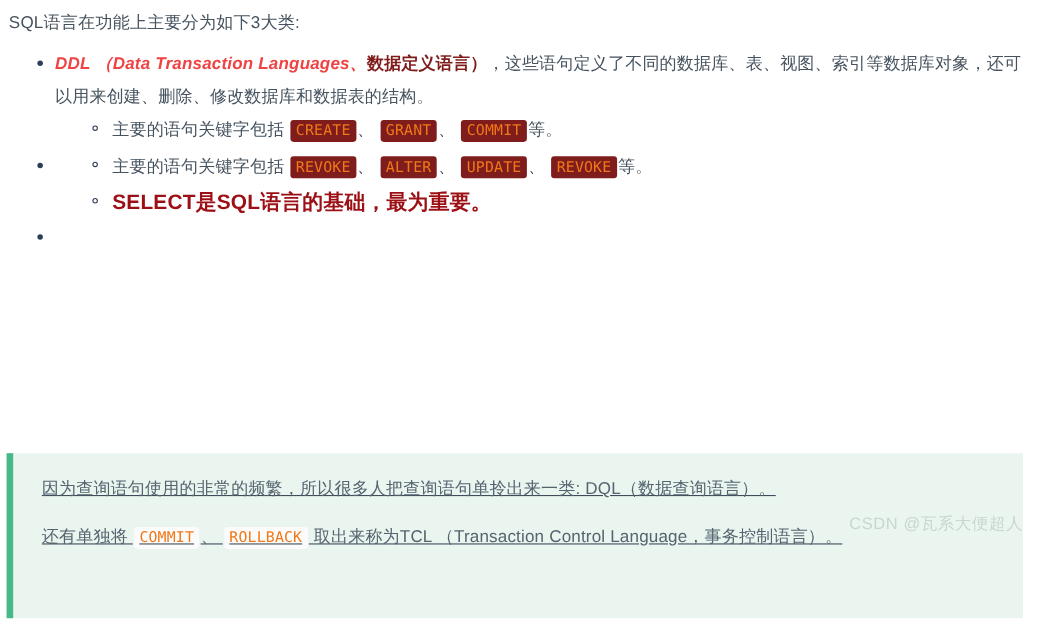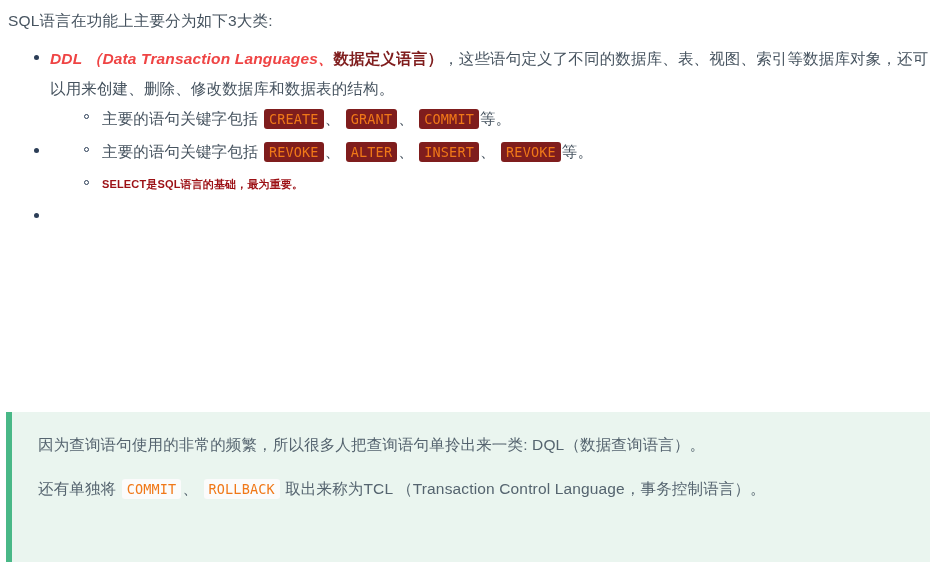--- a/index.html
+++ b/index.html
@@ -96,21 +96,21 @@
   .sub {
     font-size: 15.5px;
     line-height: 29px;
     color: #46535f;
     margin: 0;
     letter-spacing: 0.15px;
   }
   .sub-bold {
     color: #9c1015;
     font-weight: bold;
-    font-size: 11px;
+    font-size: 19px;
     line-height: 29px;
     letter-spacing: 0.15px;
   }
 
   
   code.chip {
     font-family: "DejaVu Sans Mono", "Liberation Mono", monospace;
     font-size: 13.5px;
     color: #f07818;
     background: #7f1d1d;
@@ -127,20 +127,21 @@
   .callout {
     position: absolute;
     left: 6px;
     top: 412px;
     width: 924px;
     height: 150px;
     box-sizing: border-box;
     background: #eaf5ef;
     border-left: 6px solid #49b887;
     padding: 18px 22px 10px 26px;
+    text-decoration: underline;
   }
   .callout p {
     font-size: 15.5px;
     line-height: 30px;
     color: #55646f;
     margin: 0 0 14px 0;
     letter-spacing: 0.15px;
   }
   .callout p:last-of-type { margin-bottom: 0; }
 
@@ -176,21 +177,21 @@
         </li>
       </ul>
     </li>
 
     <li>
       <ul class="lvl2">
         <li>
           <span class="sub"><span>主要的语句关键字包括</span>
             <code class="chip">REVOKE</code><span>、</span>
             <code class="chip">ALTER</code><span>、</span>
-            <code class="chip">INSERT</code><span>、</span>
+            <code class="chip">UPDATE</code><span>、</span>
             <code class="chip">REVOKE</code><span>等。</span></span>
         </li>
         <li>
           <span class="sub-bold">SELECT是SQL语言的基础，最为重要。</span>
         </li>
       </ul>
     </li>
 
     <li>
     </li>
@@ -198,14 +199,15 @@
   </ul>
 
   <div class="callout">
     <p>因为查询语句使用的非常的频繁，所以很多人把查询语句单拎出来一类: DQL（数据查询语言）。</p>
     <p><span>还有单独将</span>
       <code class="chip">COMMIT</code><span>、</span>
       <code class="chip">ROLLBACK</code>
       <span>取出来称为TCL （Transaction Control Language，事务控制语言）。</span></p>
   </div>
 
+  <div class="watermark">CSDN @瓦系大便超人</div>
 
 </div>
 
 </body></html>

